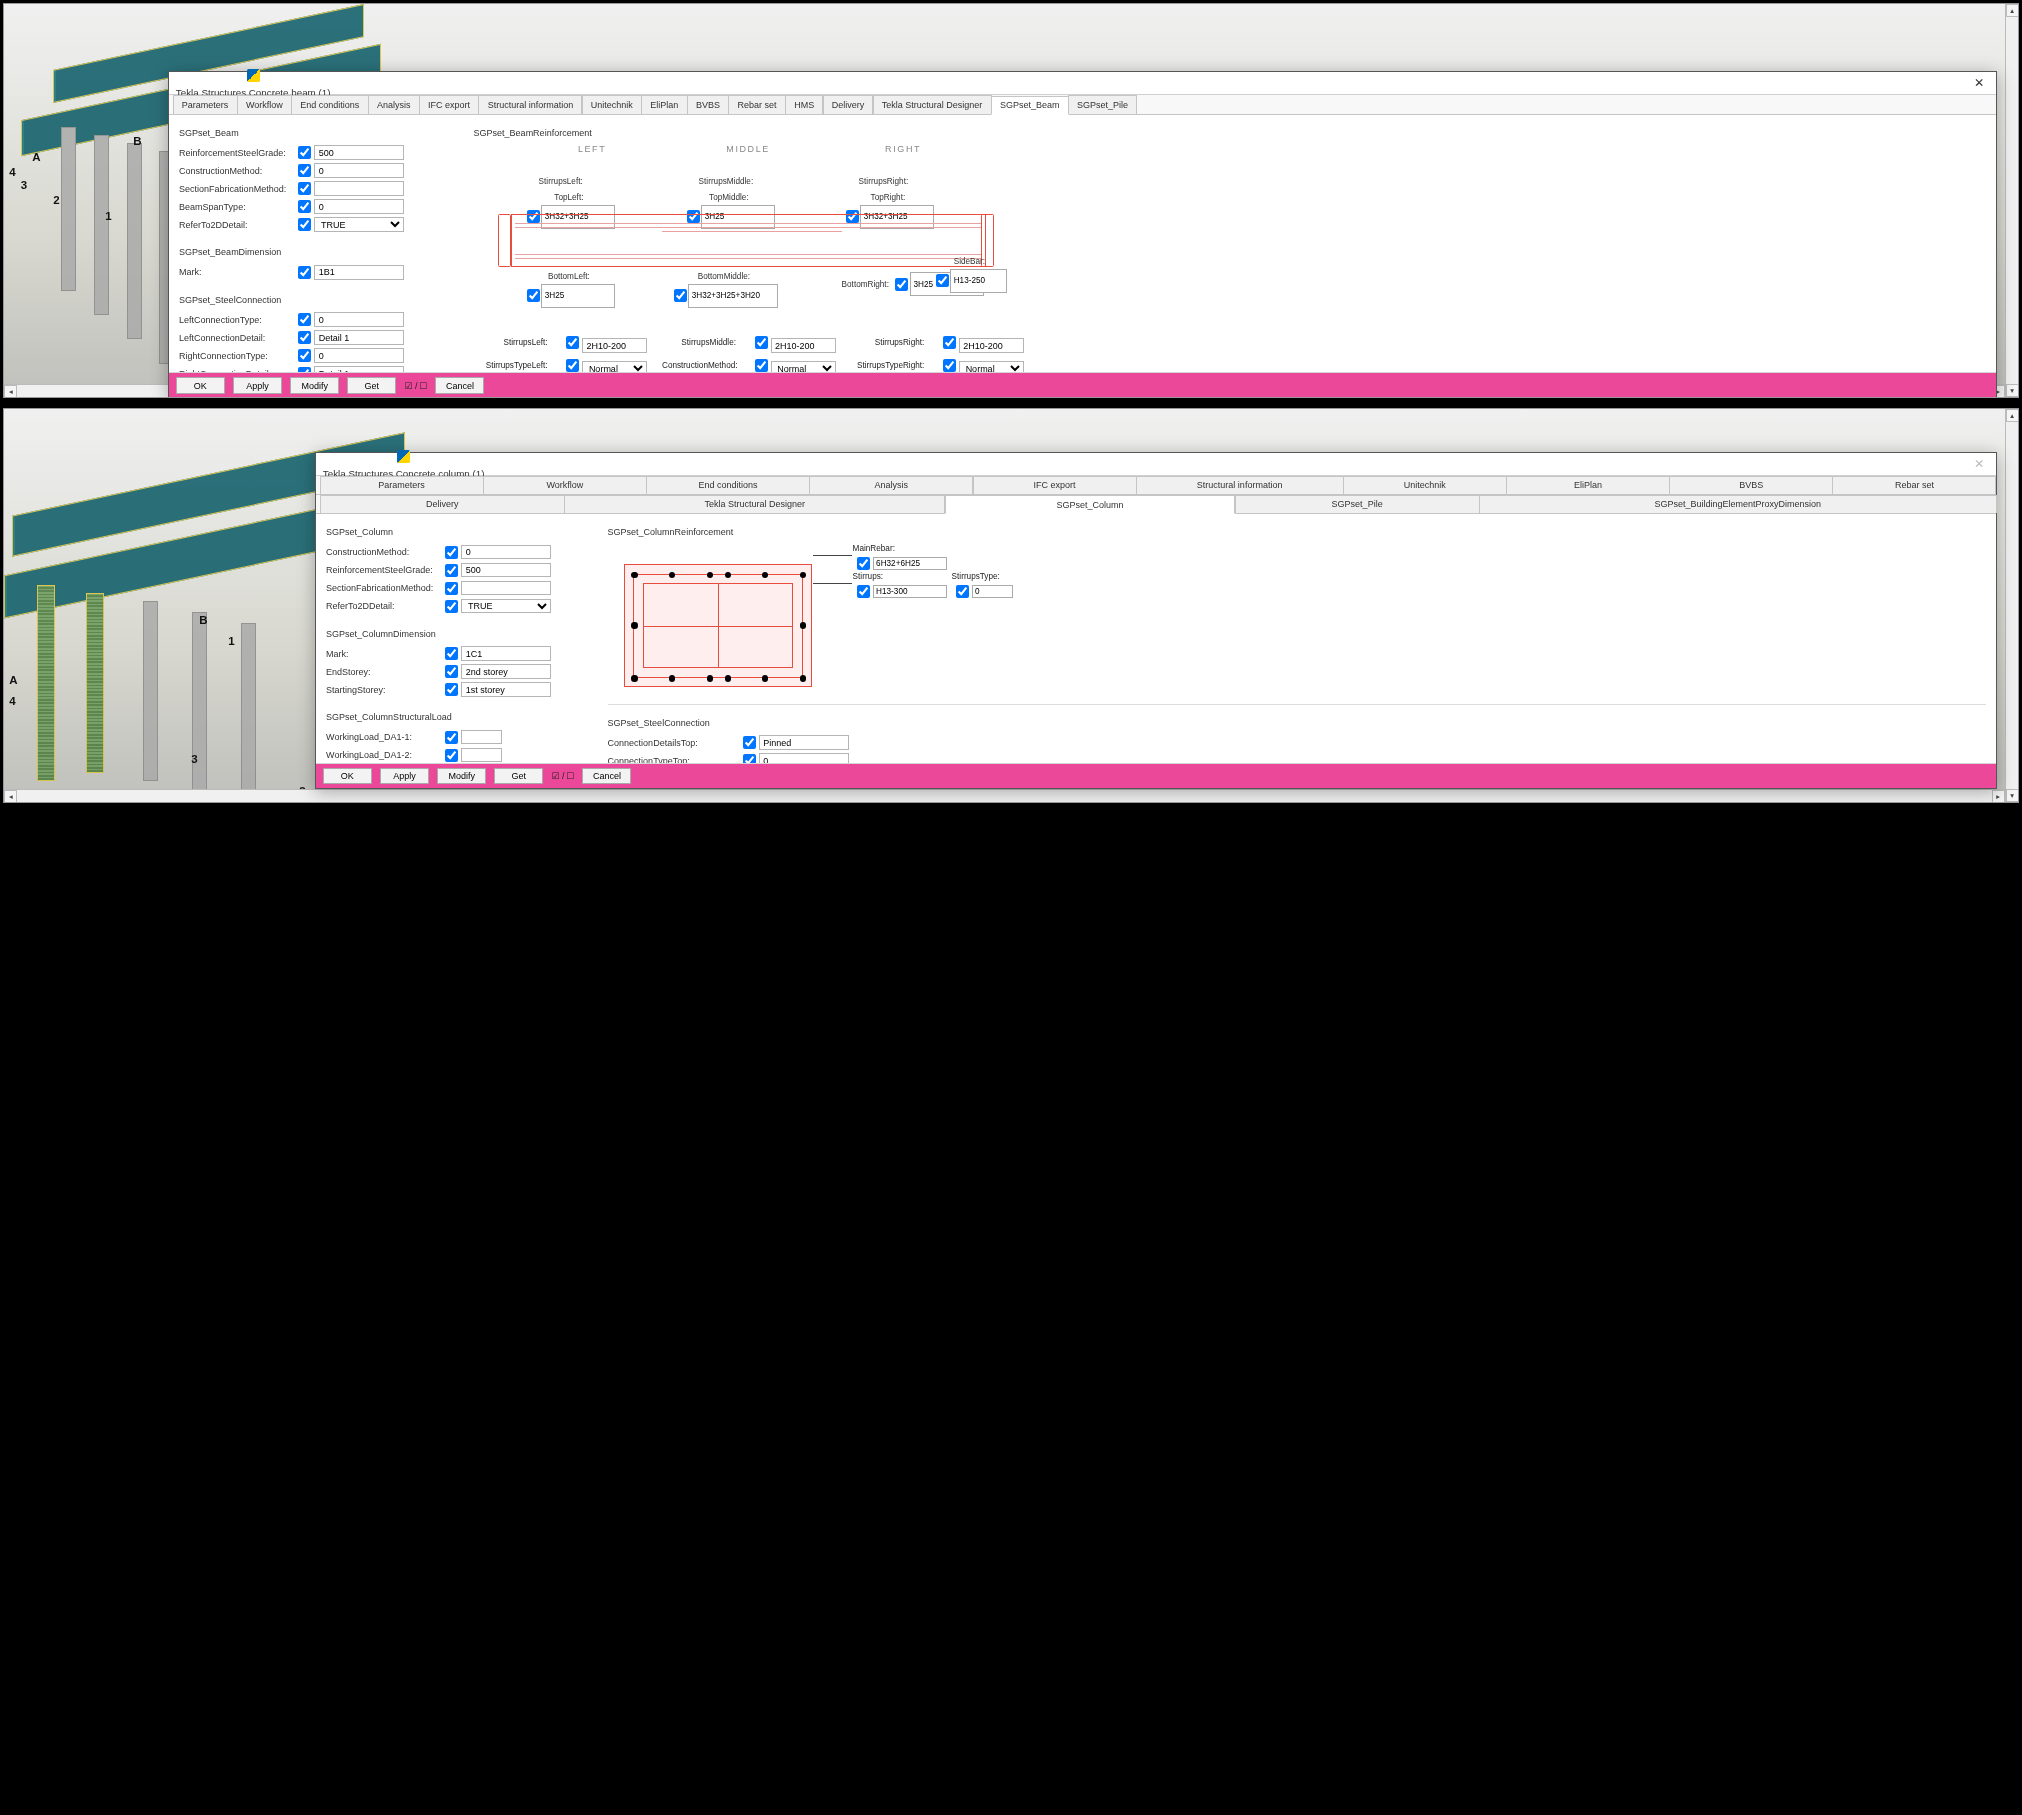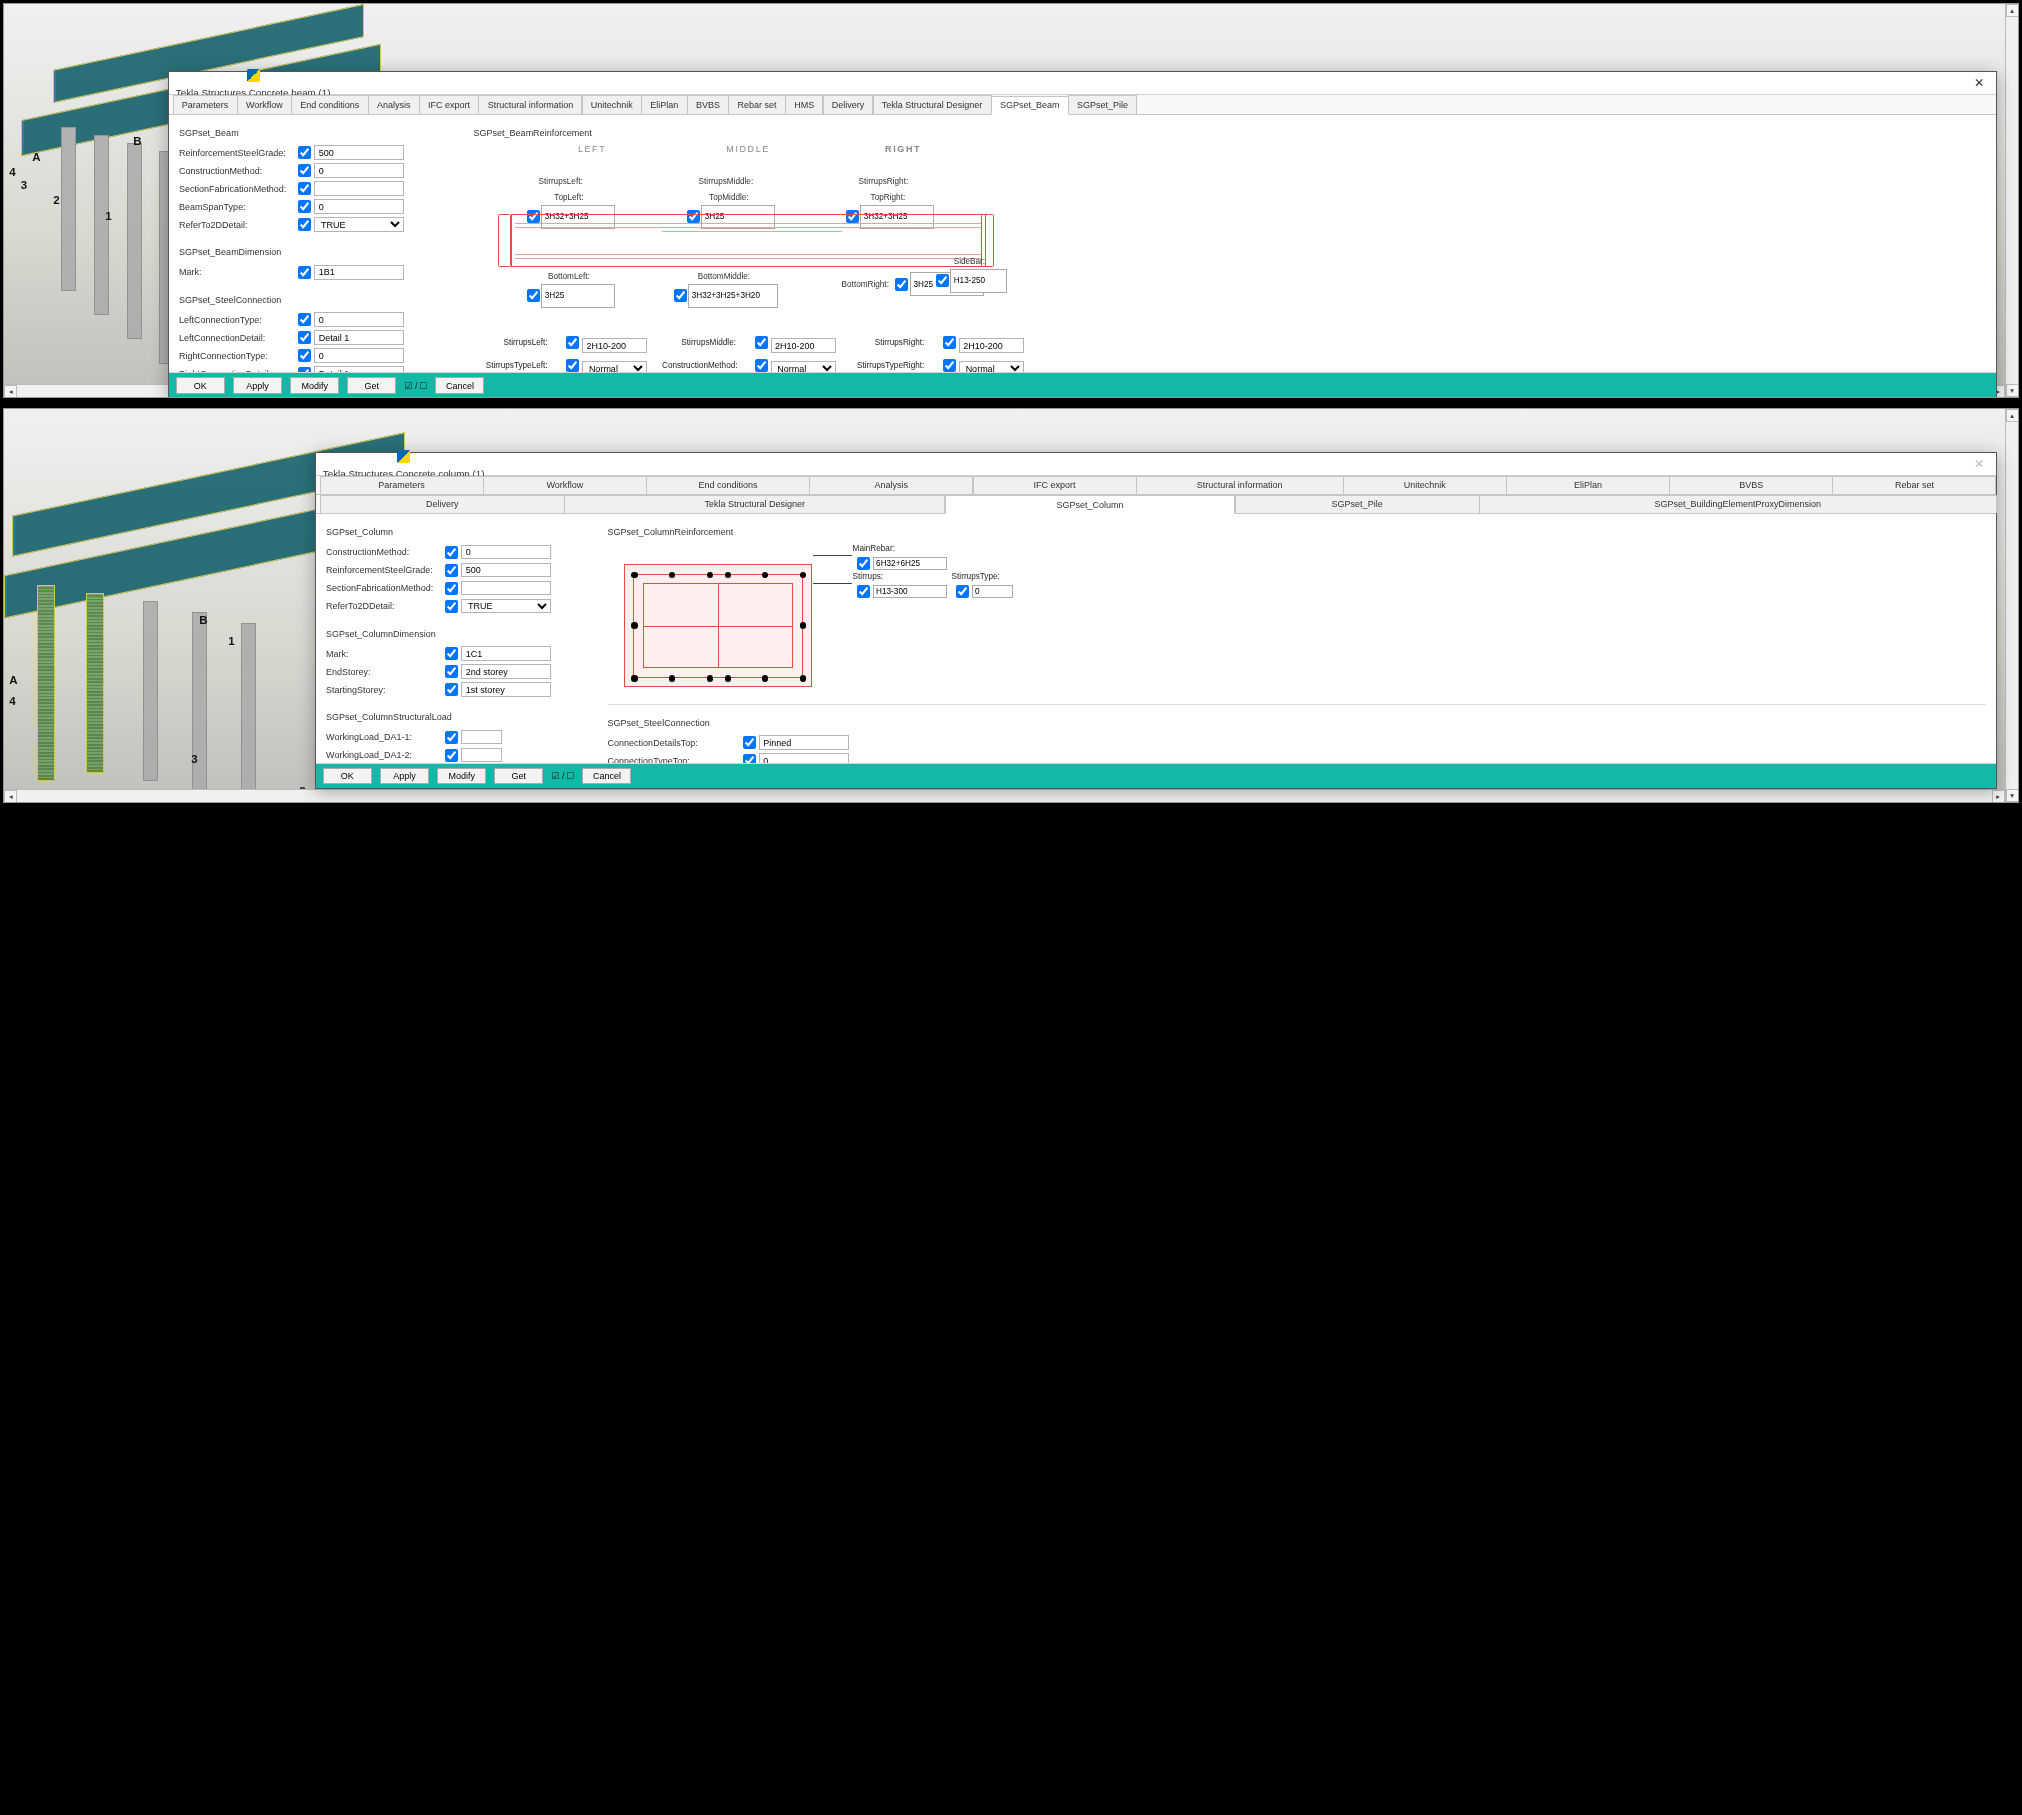--- a/index.html
+++ b/index.html
@@ -88,38 +88,38 @@
     height:14.7px; width:90px; border:0.8px solid #b5b5b5; padding:0 3.3px; font-size:9px;
     background:#fff;
   }
   .field-select {
     height:14.7px; width:90px; border:0.8px solid #b5b5b5; padding:0 1.6px; font-size:9px; background:#fff;
   }
   .buttonbar {
     border-top:0.8px solid #d5d5d5;
     padding:4.1px 6.5px;
     display:flex; gap:8.2px; align-items:center;
-    background:#14b8a6;
+    background:#ec4899;
   }
   .btn {
     min-width:49px; height:16.4px; border:0.8px solid #aaa; background:#f3f3f3;
     font-size:9px; cursor:pointer; padding:0 8.2px;
   }
   .toggle-on {
     display:inline-flex; align-items:center; gap:1.6px; font-size:9px;
   }
   
   .beam-diagram {
     position:relative; height:180px; width:524px;
     font-size:8.2px;
   }
   .bd-zone { position:absolute; top:0; height:16.4px; text-align:center; color:#888; letter-spacing:1.6px; font-size:9px;}
   .bd-left { left:49px; width:139px; }
   .bd-mid  { left:205px; width:139px; }
-  .bd-right{ left:360px; width:139px;font-weight:bold; }
+  .bd-right{ left:360px; width:139px; }
   .bd-slot {
     position:absolute; display:flex; align-items:center; gap:2.5px;
   }
   .bd-slot .lbl { font-size:8.2px; color:#333; white-space:nowrap; }
   .bd-slot .fld {
     display:flex; align-items:center;
   }
   .bd-slot .fld input[type=text]{
     height:24px; width:74px; border:0.8px solid #aaa; font-size:8.2px; padding:0 2.5px;
   }

